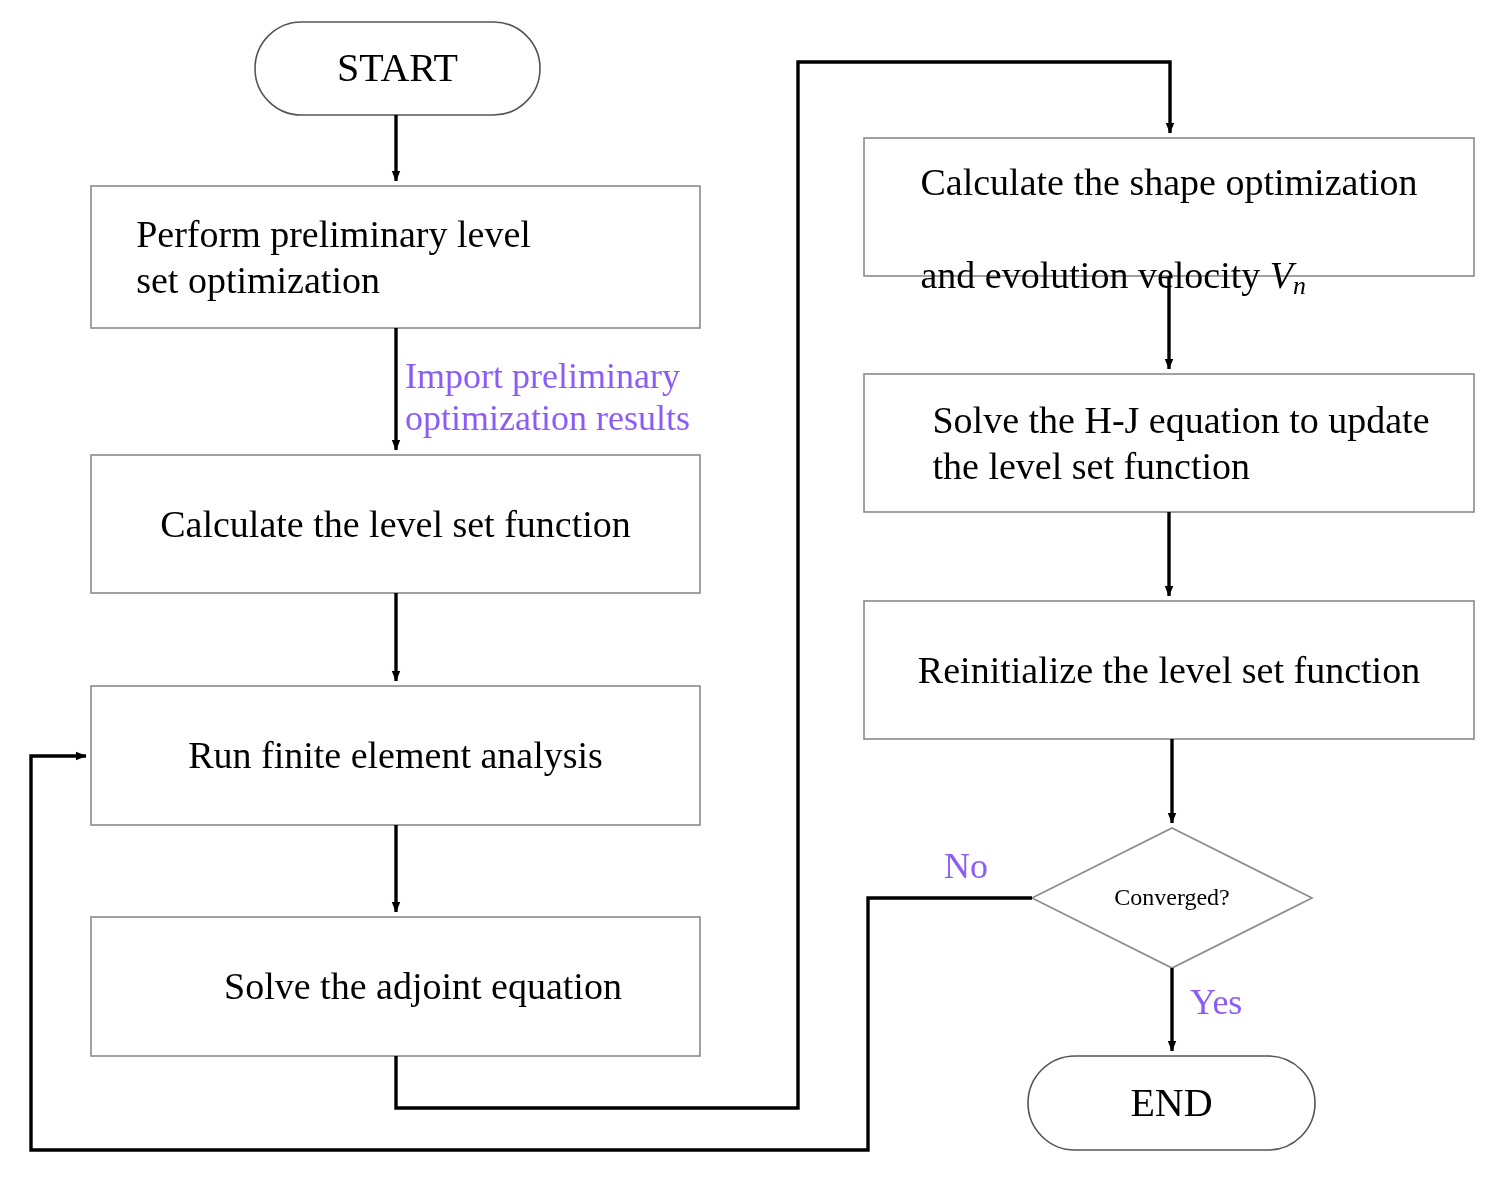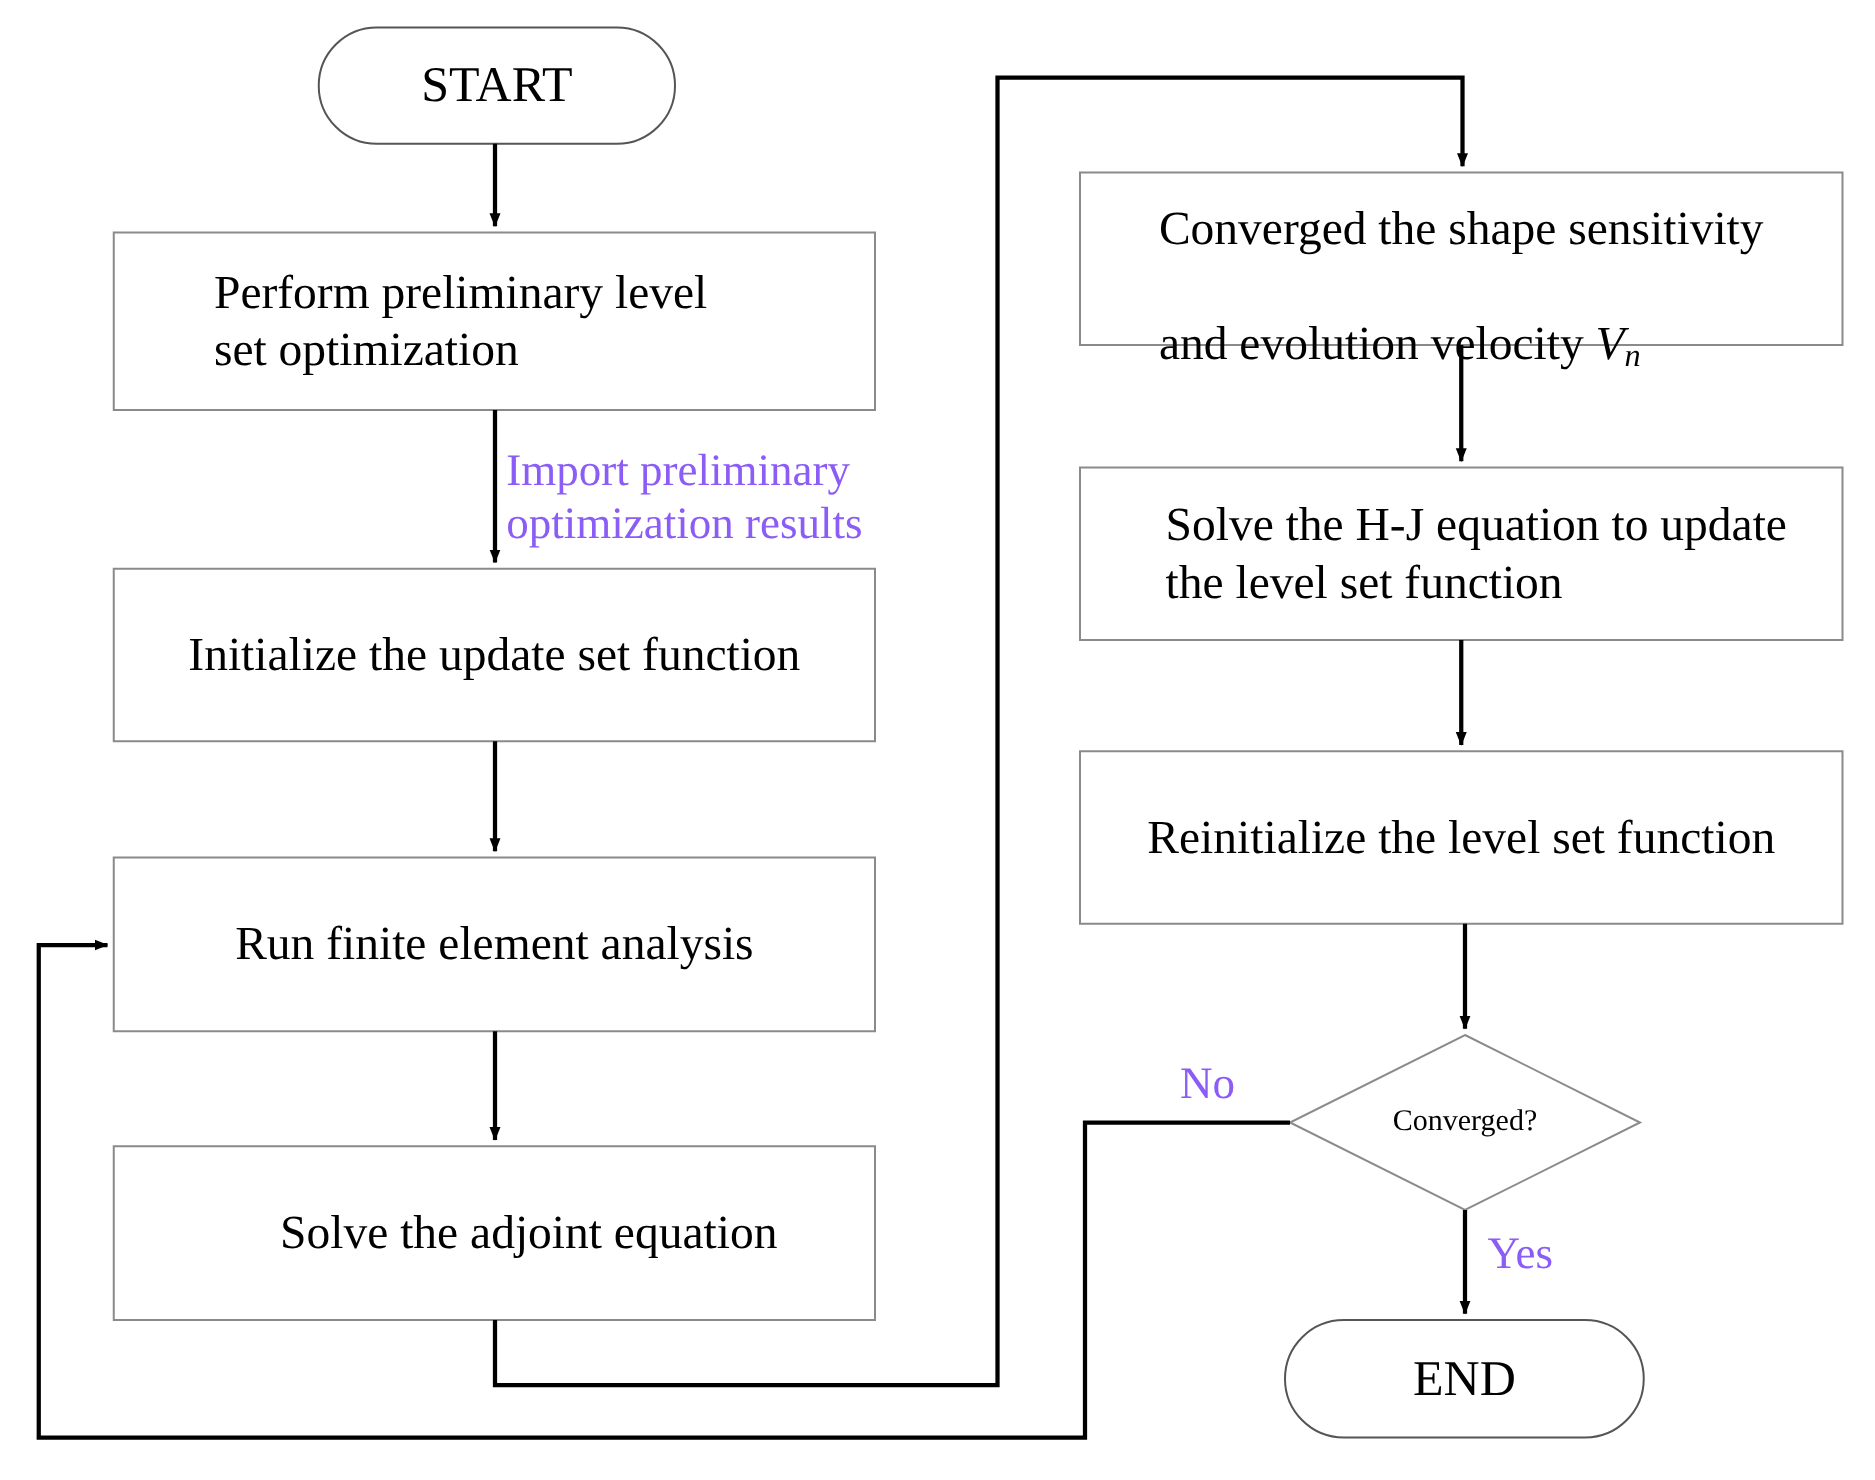--- a/index.html
+++ b/index.html
@@ -121,32 +121,32 @@
 
      END --&gt;
     <path d="M1172,968 L1172,1051" fill="none" stroke="#000000" stroke-width="3.4" marker-end="url(#arrowhead)"></path>
 
      left, down, far-left, up, into Run FEA --&gt;
     <path d="M1032,898 L868,898 L868,1150 L31,1150 L31,756 L86,756" fill="none" stroke="#000000" stroke-width="3.4" stroke-linejoin="miter" marker-end="url(#arrowhead)"></path>
   </svg>
 
   <div class="node-label terminal-text" style="left:255px; top:22px; width:285px; height:93px;">START</div>
 
-  <div class="node-label process-text" style="left:91px; top:186px; width:485px; height:142px;padding-left:35px;">Perform preliminary level
+  <div class="node-label process-text" style="left:91px; top:186px; width:485px; height:142px;">Perform preliminary level
 set optimization</div>
 
-  <div class="node-label process-text" style="left:91px; top:455px; width:609px; height:138px;">Initialize the update set function</div>
+  <div class="node-label process-text" style="left:91px; top:455px; width:609px; height:138px;">Calculate the level set function</div>
 
   <div class="node-label process-text" style="left:91px; top:686px; width:609px; height:139px;">Run finite element analysis</div>
 
   <div class="node-label process-text" style="left:91px; top:917px; width:664px; height:139px;">Solve the adjoint equation</div>
 
   <div class="node-label process-text" style="left:864px; top:138px; width:610px; height:138px;">
     <span>
-      <span>Converged the shape sensitivity</span><br>
+      <span>Calculate the shape optimization</span><br>
       <span>and evolution velocity </span><span class="math-var">V</span><span class="math-sub">n</span>
     </span>
   </div>
 
   <div class="node-label process-text" style="left:864px; top:374px; width:610px; height:138px;margin-left:12px;">Solve the H-J equation to update
 the level set function</div>
 
   <div class="node-label process-text" style="left:864px; top:601px; width:610px; height:138px;">Reinitialize the level set function</div>
 
   <div class="node-label decision-text" style="left:1032px; top:862px; width:280px; height:72px;">Converged?</div>

